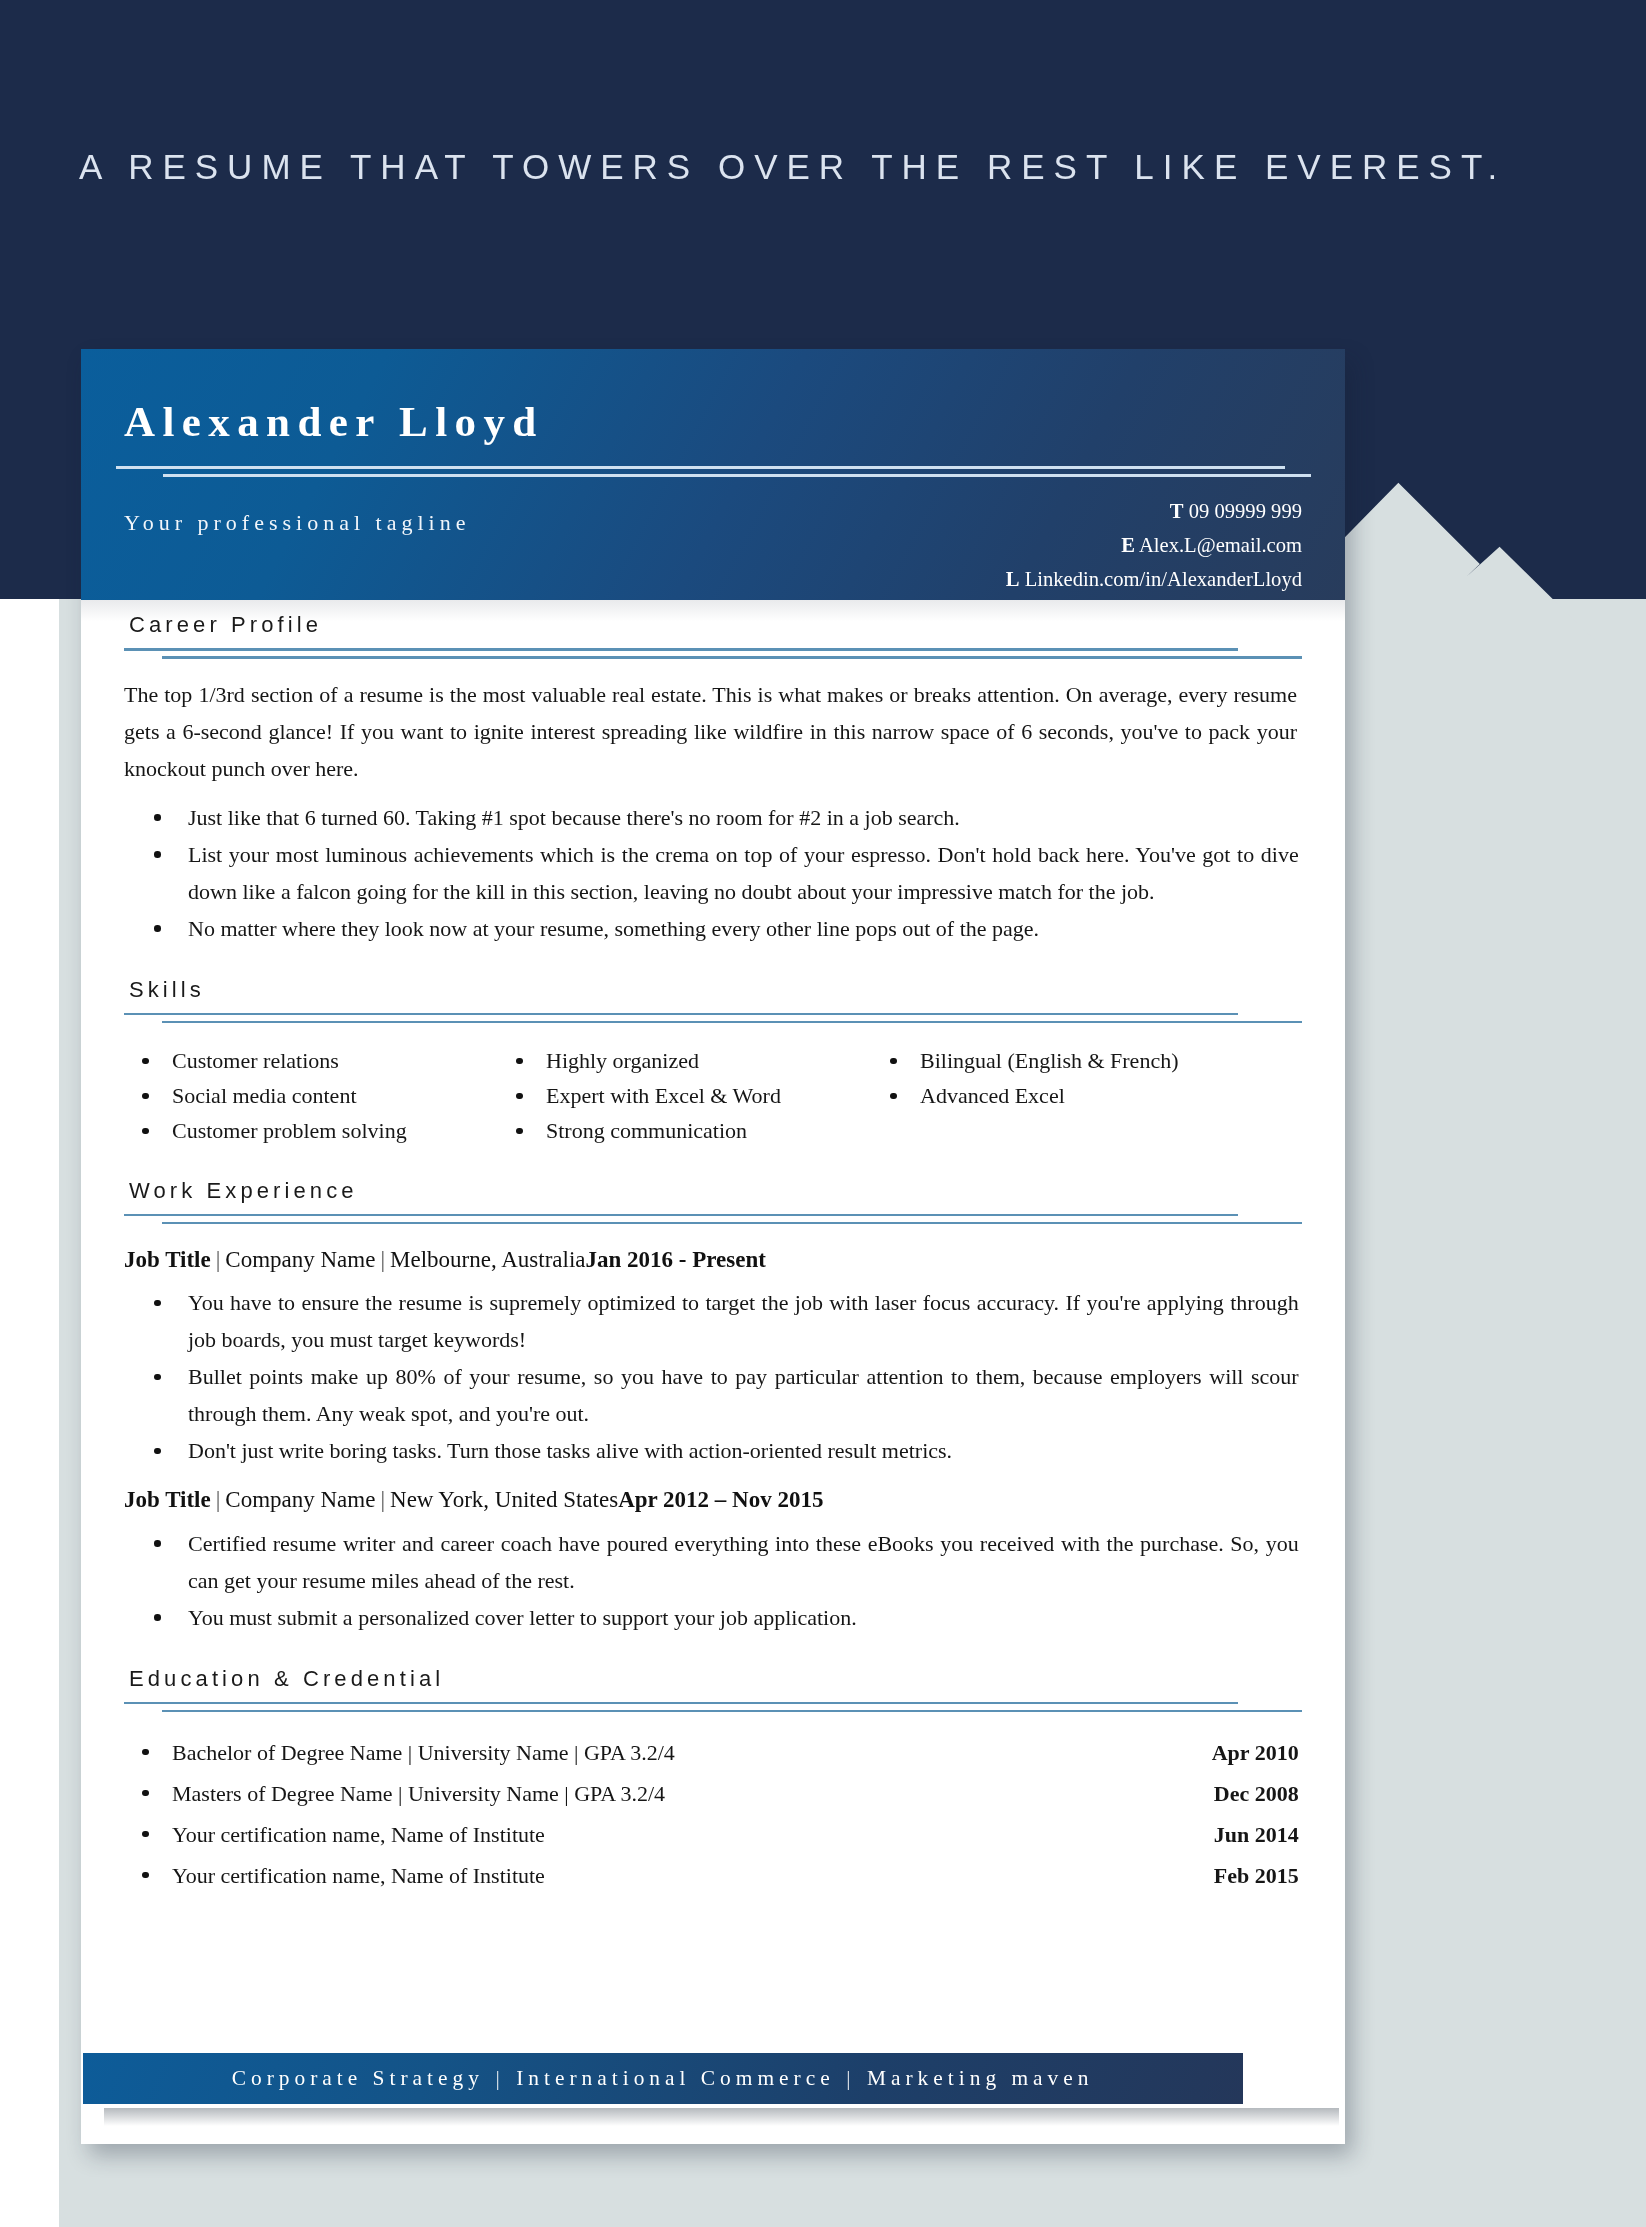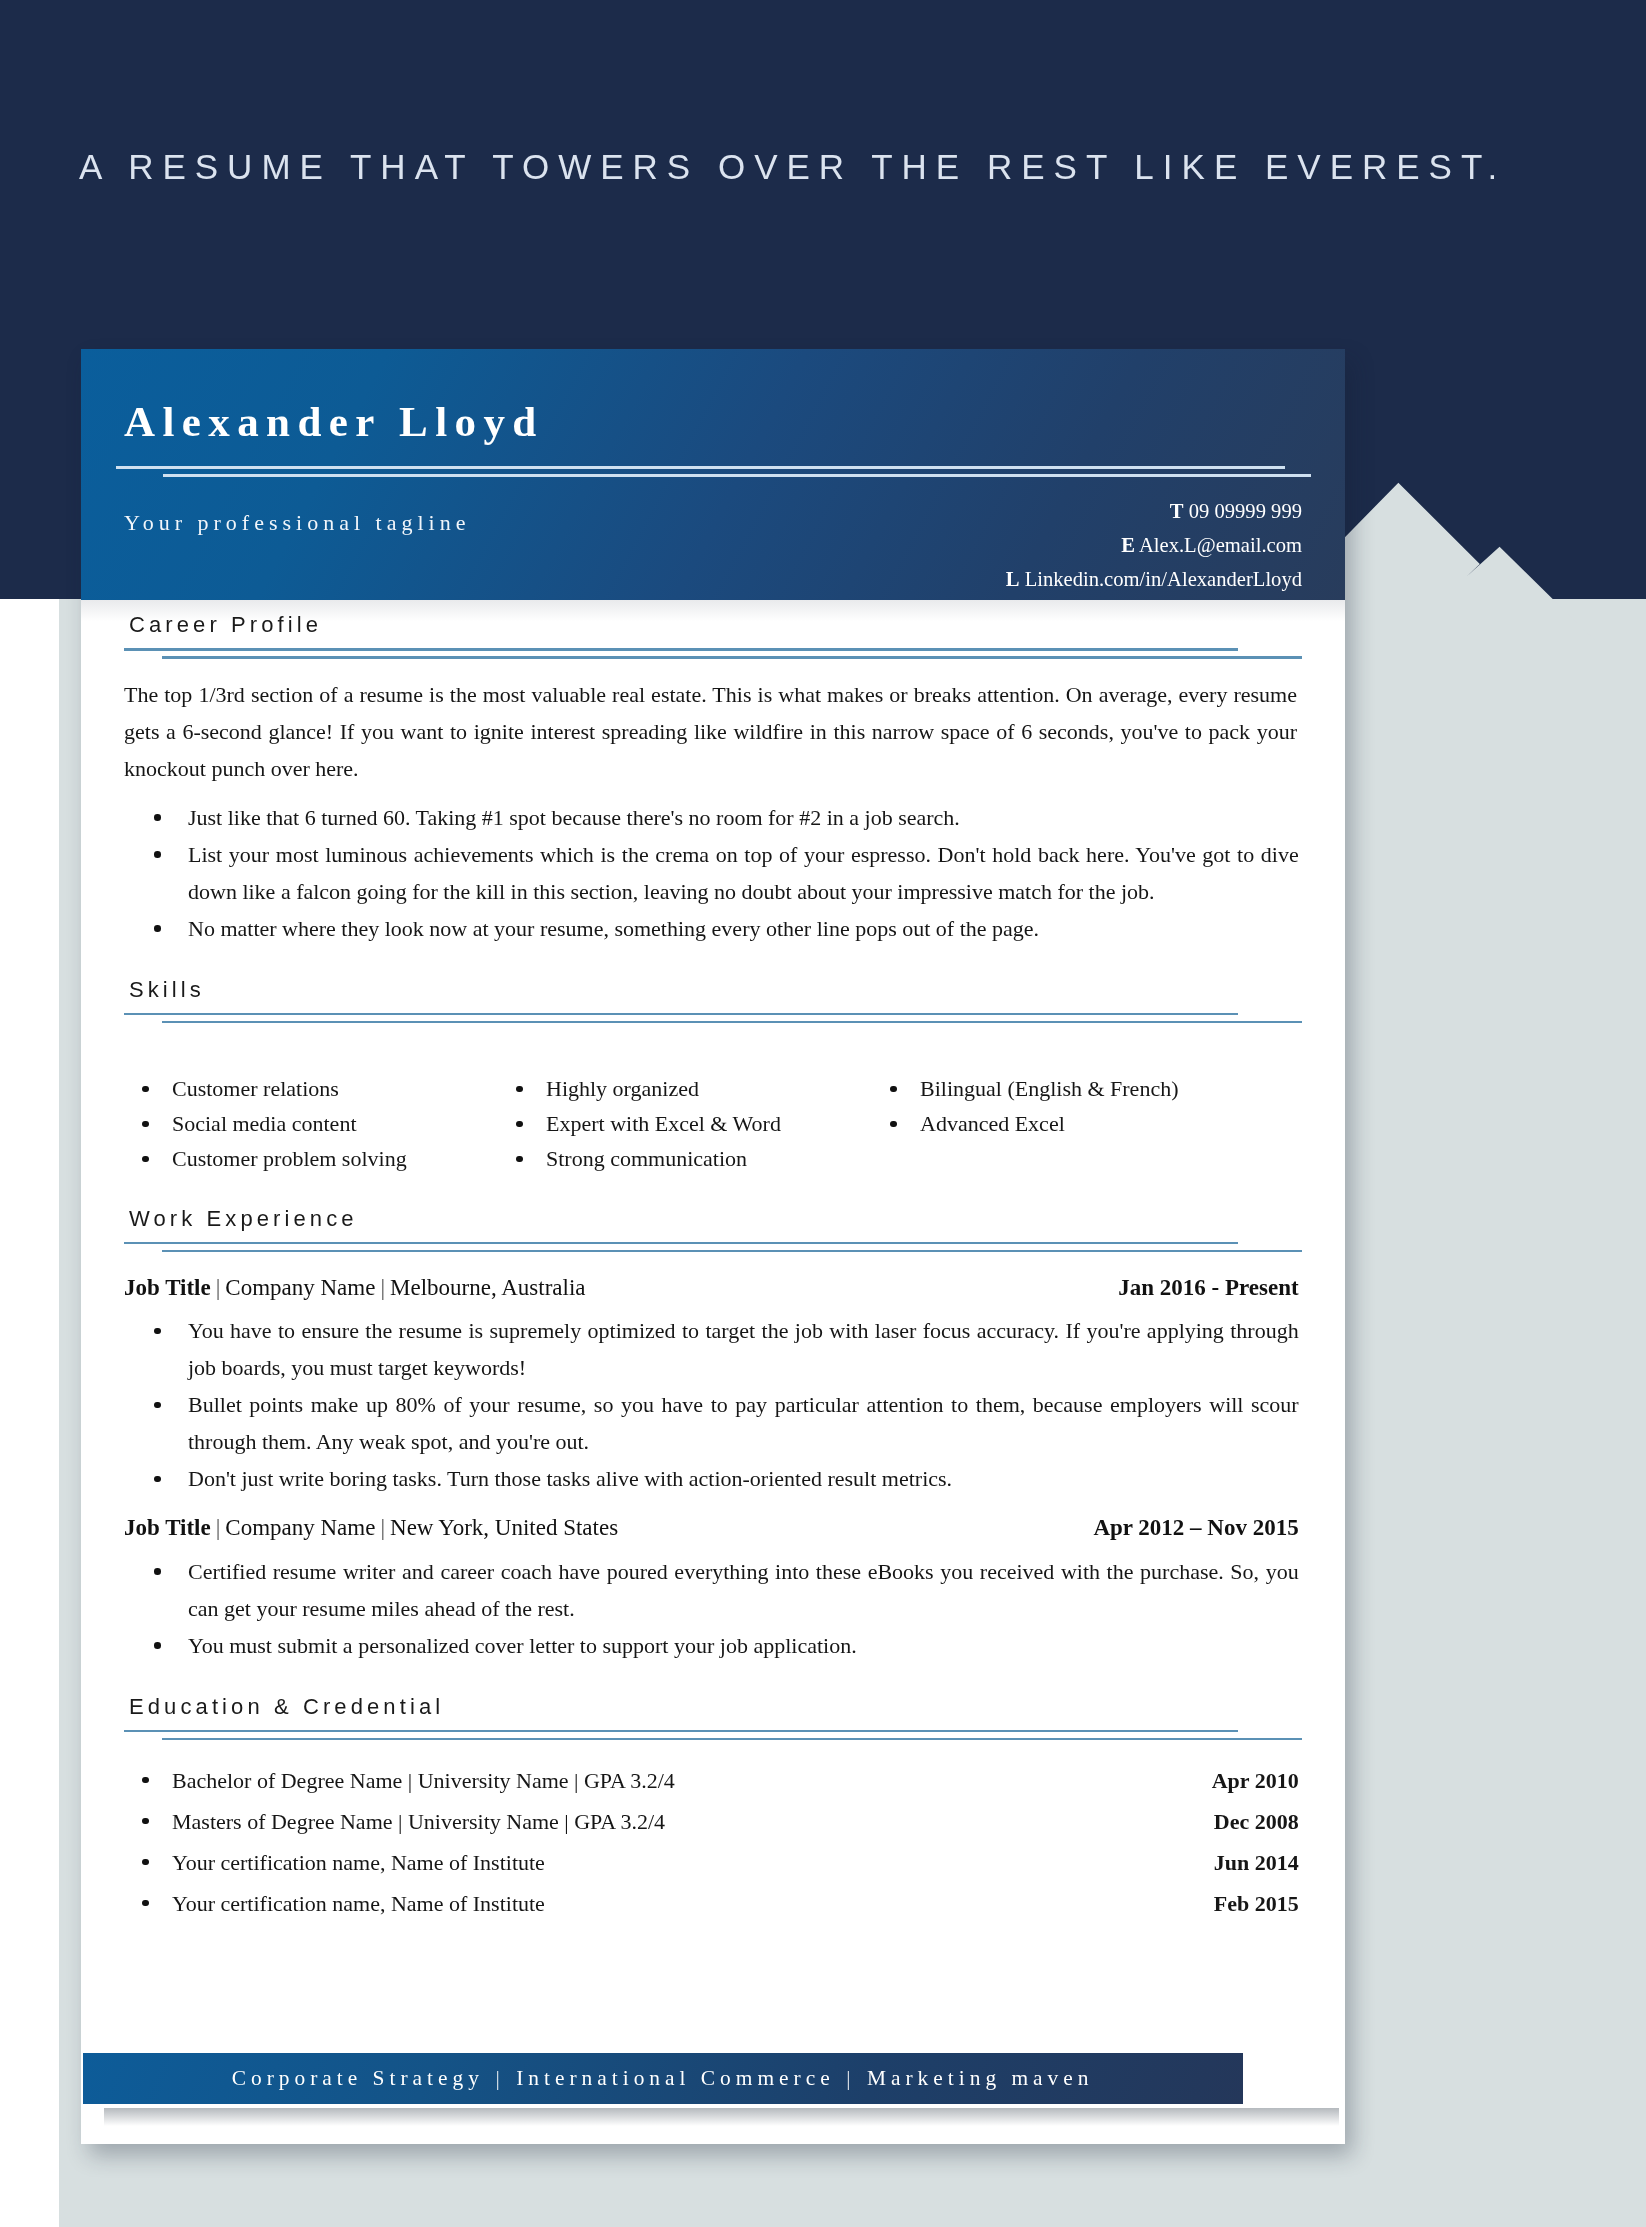--- a/index.html
+++ b/index.html
@@ -223,21 +223,21 @@
     border-radius: 50%;
     background: #111111;
   }
 
   
   .skills-grid {
     display: grid;
     grid-template-columns: 374px 374px 1fr;
     margin-top: 15px;
   }
-  .skills-col { list-style: none; margin-top: 28px; }
+  .skills-col { list-style: none; }
   .skills-col li {
     position: relative;
     font-size: 22px;
     line-height: 35px;
     color: #161616;
     padding-left: 48px;
     white-space: nowrap;
   }
   .skills-col li::before {
     content: "";
@@ -247,21 +247,21 @@
     width: 6.6px;
     height: 6.6px;
     border-radius: 50%;
     background: #111111;
   }
 
   
   .job-head {
     display: flex;
     align-items: baseline;
-    justify-content: space-between;
+    justify-content: flex-start;
     margin-top: 18px;
     font-size: 23px;
     color: #111111;
     padding-right: 3.3px;
   }
   .job-left { white-space: nowrap; }
   .job-left .ttl { font-weight: 700; }
   .job-left .sep { color: #555; padding: 0 5px; }
   .job-date { font-weight: 700; white-space: nowrap; }
 

